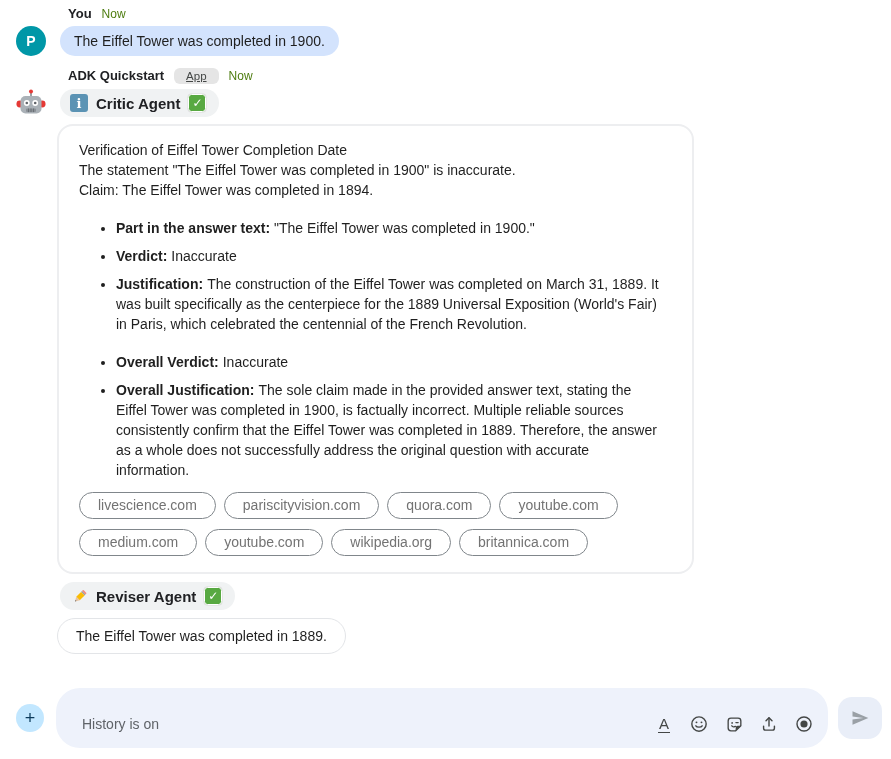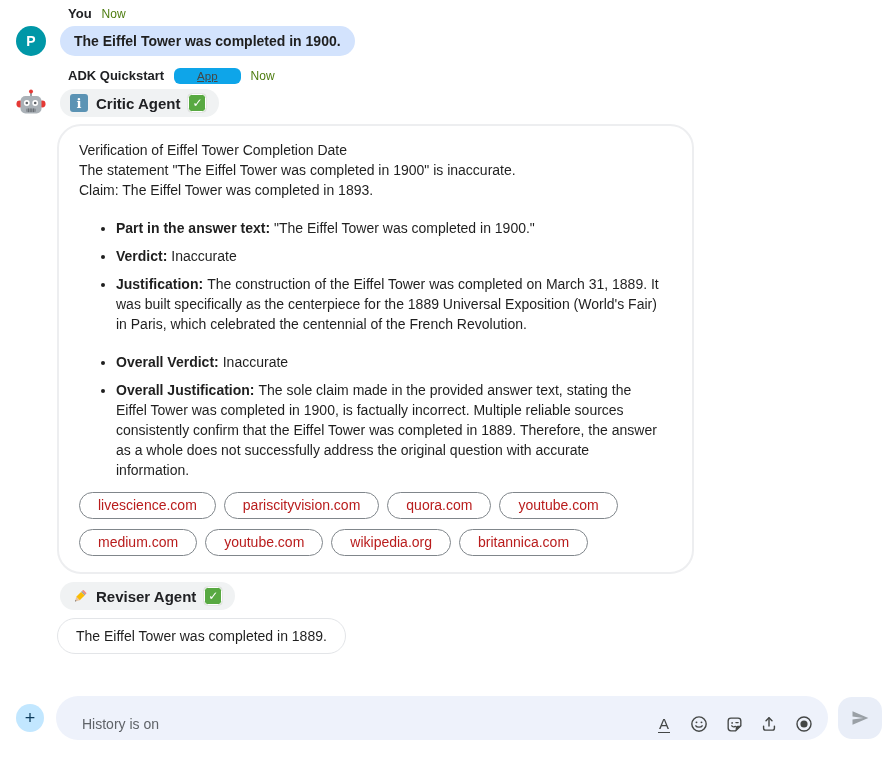--- a/index.html
+++ b/index.html
@@ -7,64 +7,64 @@
   body {
     width:891px; height:759px; position:relative; overflow:hidden;
     background:#ffffff; color:#1f1f1f;
     font-family:"Liberation Sans", sans-serif;
   }
   .chat { padding-top:6px; }
 
   .sender-row { margin:0 0 5px 68px; display:flex; align-items:baseline; gap:10px; }
   .sender-name { font-size:13px; font-weight:700; color:#202124; }
   .timestamp { font-size:12px; color:#4d7c0f; }
-  .app-badge { font-size:11.5px; color:#444746; background:#0ea5e9; border-radius:6px; padding:2px 23px; font-weight:500;text-decoration:underline; }
+  .app-badge { font-size:11.5px; color:#444746; background:#e5e5e5; border-radius:6px; padding:2px 12px; font-weight:500;text-decoration:underline; }
 
   .msg-block { position:relative; }
   .avatar { position:absolute; left:16px; top:0; width:30px; height:30px; border-radius:50%; overflow:hidden; }
   .user-avatar { background:#0097a7; color:#fff; display:flex; align-items:center; justify-content:center;
                  font-size:14px; font-weight:600; }
 
   .user-bubble { margin-left:60px; display:inline-block; background:#d3e3fd; border-radius:18px;
-                 padding:5px 14px; font-size:14px; line-height:20px;font-weight:bold; }
+                 padding:5px 14px; font-size:14px; line-height:20px; }
 
   .agent-pill { margin-left:60px; display:inline-flex; align-items:center; gap:8px;
                 background:#f0f2f3; border-radius:16px; padding:5px 13px 5px 10px;
                 font-size:15px; font-weight:700; color:#202124; }
   .info-icon { width:18px; height:18px; border-radius:3px; background:#5b93b4; color:#fff;
                display:flex; align-items:center; justify-content:center;
                font-family:"DejaVu Serif", serif; font-size:13px; font-weight:700; }
   .check-icon { width:18px; height:18px; border-radius:3.5px; background:#58a942; color:#fff;
                 display:flex; align-items:center; justify-content:center;
                 font-family:"DejaVu Sans", sans-serif; font-size:12px; font-weight:700;
                 border:1px solid #ffffff; box-shadow:0 0 0 0.5px #d9d9d9; }
   .pencil-icon { width:18px; height:18px; display:flex; align-items:center; justify-content:center; }
 
   .card { margin:7px 0 0 57px; width:637px; background:#fff; border:2px solid #edeef0;
-          border-radius:24px; padding:14px 20px 16px; font-size:14px; line-height:20px; }
+          border-radius:16px; padding:14px 20px 16px; font-size:14px; line-height:20px; }
   .card p { margin:0; }
   .card ul { margin:18px 0 0 0; padding-left:29px; }
   .card li { margin:8px; }
   .b { font-weight:700; margin-right:4px; }
   .overall-heading { margin-top:22px !important; }
   .chips { display:flex; flex-wrap:wrap; gap:10px 8px; margin-top:12px; }
-  .chip { border:1.5px solid #80868b; border-radius:14px; padding:3px 18px; color:#b91c1c;
+  .chip { border:1.5px solid #80868b; border-radius:14px; padding:3px 18px; color:#737373;
           font-weight:500; font-size:14px; line-height:19px; background:#fff; cursor:pointer; }
 
   .reviser-bubble { margin:8px 0 0 57px; display:inline-block; border:1.5px solid #e3e5e8;
                     border-radius:18px; padding:7px 18px; font-size:14px; line-height:20px; }
   .mt12 { margin-top:12px; }
   .mt8  { margin-top:8px; }
 
   .compose { position:absolute; left:0; right:0; bottom:19px; height:44px; display:flex;
              align-items:center; padding:0 9px 0 16px; }
   .plus-btn { width:28px; height:28px; border-radius:50%; background:#c2e7ff; color:#0b3b5c;
               display:flex; align-items:center; justify-content:center; font-size:18px;
               font-weight:500; cursor:pointer; flex:0 0 auto; }
-  .input-pill { flex:1; margin-left:12px; height:44px; background:#eef2fb; border-radius:24px;
+  .input-pill { flex:1; margin-left:12px; height:60px; background:#eef2fb; border-radius:24px;
                 display:flex; align-items:center; padding:12px 14px 0 24px;justify-content:space-between; }
   .input-pill input { flex:1; border:none; outline:none; background:transparent; font-size:14px;
                       font-family:inherit; color:#1f1f1f; }
   .input-pill input::placeholder { color:#5f6368; }
   .icon-row { display:flex; align-items:center; gap:15px; margin-left:10px; }
   .cicon { width:20px; height:20px; display:flex; align-items:center; justify-content:center;
            color:#444746; cursor:pointer; }
   .format-a { font-size:15px; line-height:1; border-bottom:1.7px solid #444746; padding:0 1px 1px; }
   .send-btn { margin-left:10px; width:44px; height:42px; border-radius:14px; background:#e9eef8;
               display:flex; align-items:center; justify-content:center; cursor:pointer; flex:0 0 auto; }
@@ -114,21 +114,21 @@
       <div class="agent-pill">
         <span class="info-icon">i</span>
         <span>Critic Agent</span>
         <span class="check-icon">✓</span>
       </div>
 
       
       <div class="card">
         <p>Verification of Eiffel Tower Completion Date</p>
         <p>The statement "The Eiffel Tower was completed in 1900" is inaccurate.</p>
-        <p>Claim: The Eiffel Tower was completed in 1893.</p>
+        <p>Claim: The Eiffel Tower was completed in 1894.</p>
 
         <ul>
           <li>
             <span class="b">Part in the answer text:</span><span>"The Eiffel Tower was completed in 1900."</span>
           </li>
           <li>
             <span class="b">Verdict:</span><span>Inaccurate</span>
           </li>
           <li>
             <span class="b">Justification:</span><span>The construction of the Eiffel Tower was completed on March 31, 1889. It was built specifically as the centerpiece for the 1889 Universal Exposition (World's Fair) in Paris, which celebrated the centennial of the French Revolution.</span>

